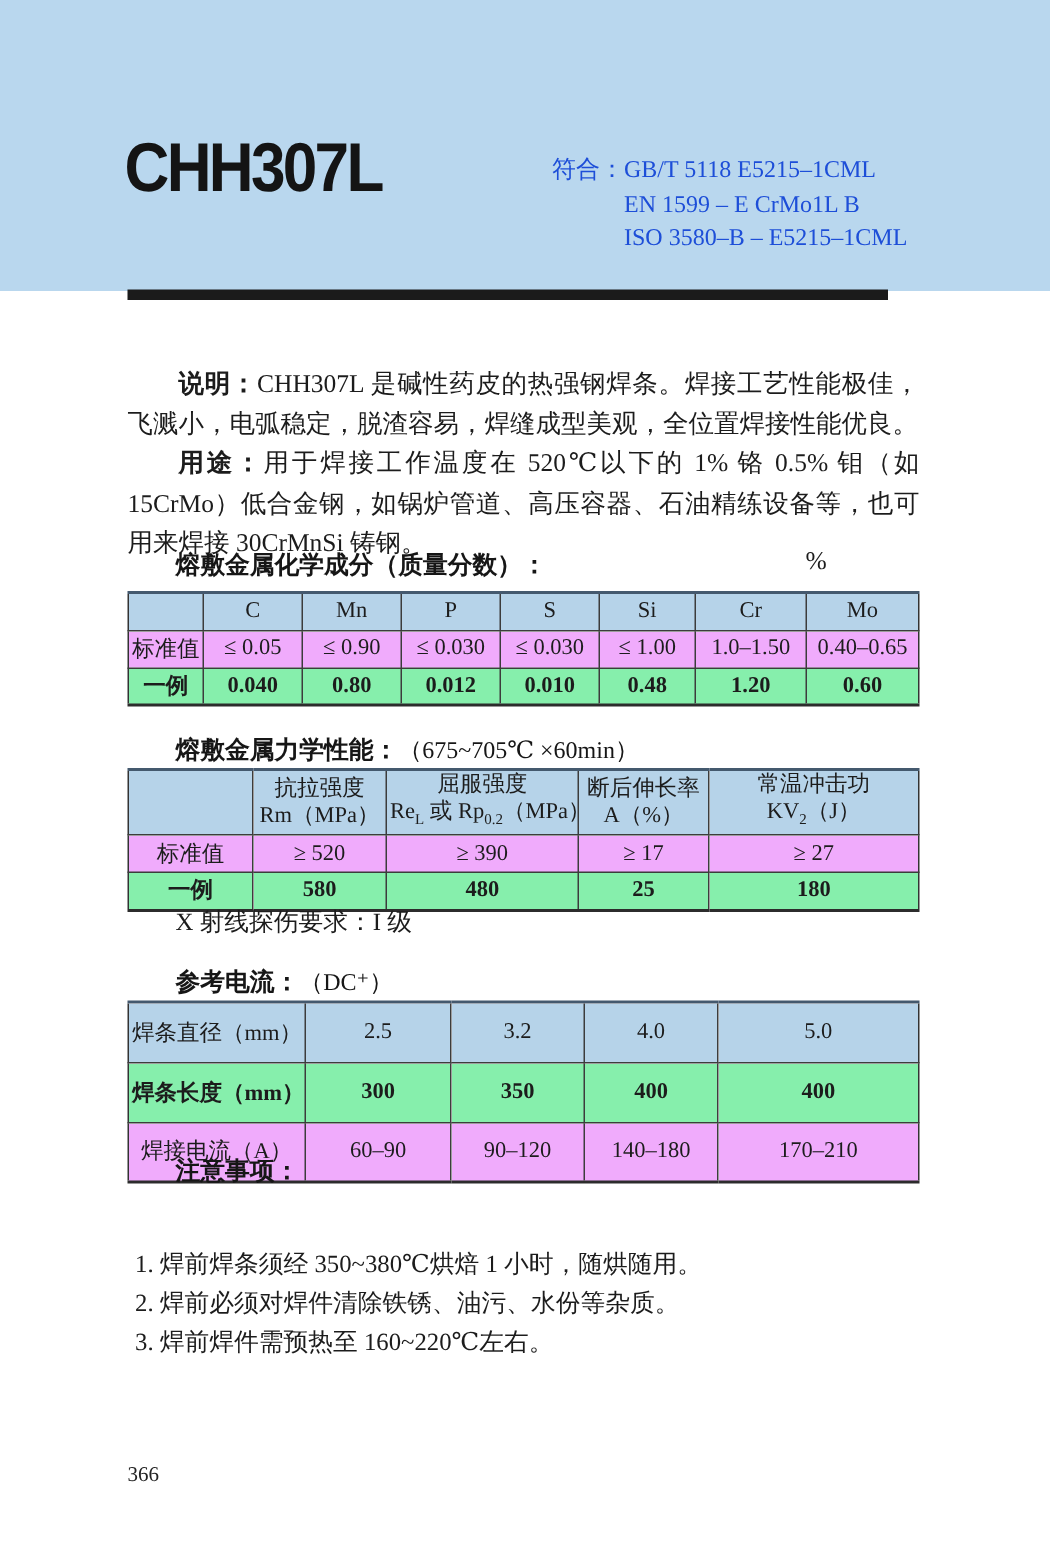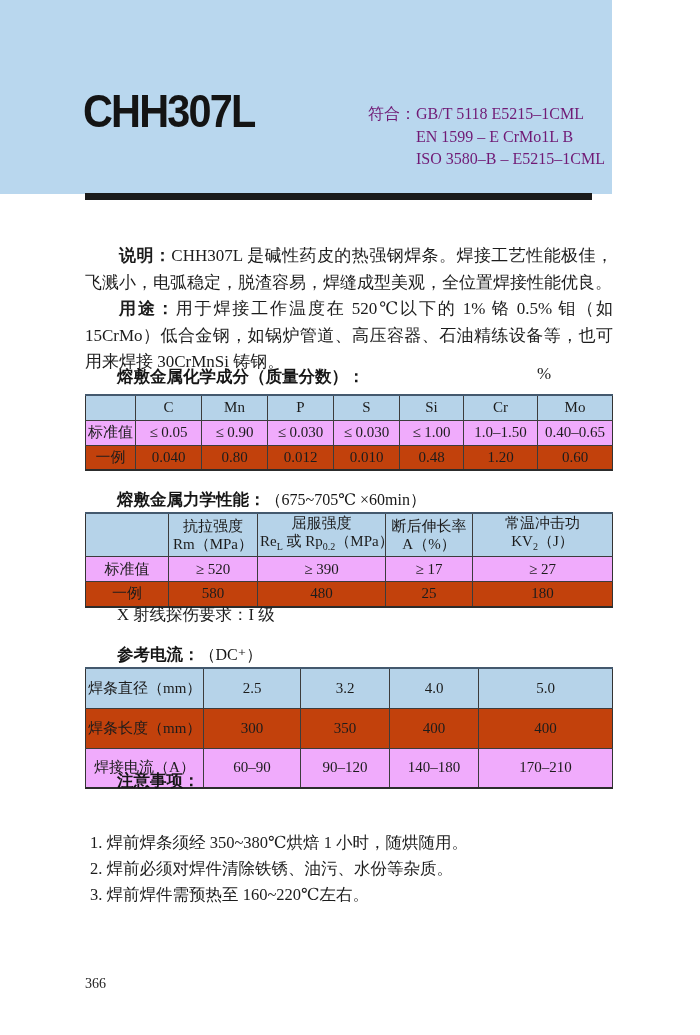--- a/index.html
+++ b/index.html
@@ -2,28 +2,28 @@
 <html><head>
 <meta charset="utf-8">
 <style>
   html,body{margin:0;padding:0;}
   body{
     width:700px;height:1035px;position:relative;background:#ffffff;
     font-family:"Liberation Serif","DejaVu Serif",serif;color:#1c1c1c;
     overflow:hidden;
   }
   
-  .header{position:absolute;left:0;top:0;width:612px;height:194px;background:#b9d7ee;}
+  .header{position:absolute;left:0;top:0;width:700px;height:194px;background:#b9d7ee;}
   .product-code{
     position:absolute;left:83px;top:84px;
     font-family:"Liberation Sans","DejaVu Sans",sans-serif;font-weight:bold;
     font-size:46px;letter-spacing:-2px;color:#141414;
     transform:scaleX(.9);transform-origin:left top;white-space:nowrap;
   }
-  .standards{position:absolute;left:368px;top:103px;font-size:16px;line-height:22.5px;color:#701a75;white-space:nowrap;}
+  .standards{position:absolute;left:368px;top:103px;font-size:16px;line-height:22.5px;color:#1d4ed8;white-space:nowrap;}
   .std-row{display:flex;}
   .std-label{display:inline-block;}
   .std-indent{padding-left:48px;}
   .black-bar{position:absolute;left:85px;top:193px;width:507px;height:7px;background:#1b1b1b;}
   
   .desc{position:absolute;left:85px;top:243px;width:528px;font-size:17px;line-height:26.5px;text-align:justify;}
   .desc p{margin:0;text-indent:2em;}
   .inline-label{font-family:"Liberation Sans","DejaVu Sans",sans-serif;font-weight:bold;}
   .sec-title{
     position:absolute;font-family:"Liberation Sans","DejaVu Sans",sans-serif;
@@ -37,21 +37,21 @@
   table.dt td{
     border:1px solid #3c3c3c;text-align:center;vertical-align:middle;
     font-size:15px;padding:0 2px;overflow:hidden;white-space:nowrap;
   }
   table.dt tr:first-child td{border-top:2.5px solid #44596e;}
   table.dt tr:last-child td{border-bottom:2.5px solid #2c2c2c;}
   table.dt td:first-child{border-left:1.5px solid #333;}
   table.dt td:last-child{border-right:1.5px solid #333;}
   .thead td{background:#b6d3e9;}
   .row-lav td{background:#f0abfc;}
-  .row-white td{background:#c2410c;}
+  .row-white td{background:#86efac;font-weight:bold;}
   #table-chem{top:394px;width:527px;}
   #table-mech{top:512px;width:527px;}
   #table-curr{top:667px;width:527px;}
   #table-chem tr{height:25px;}
   #table-mech tr.thead{height:41px;padding-left:28px;}
   #table-mech tr.row-lav,#table-mech tr.row-white{height:25px;}
   #table-curr tr{height:40px;}
   .h2l{line-height:18px;}
   sub{font-size:10px;}
   

